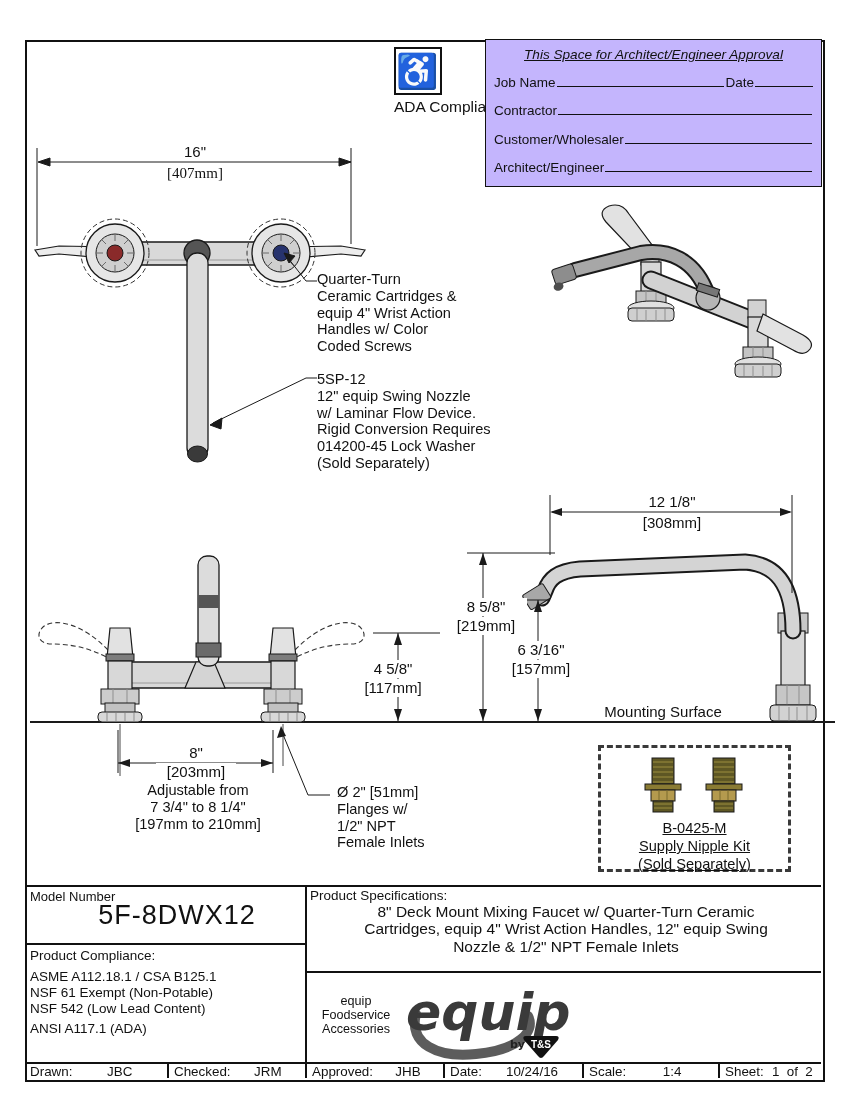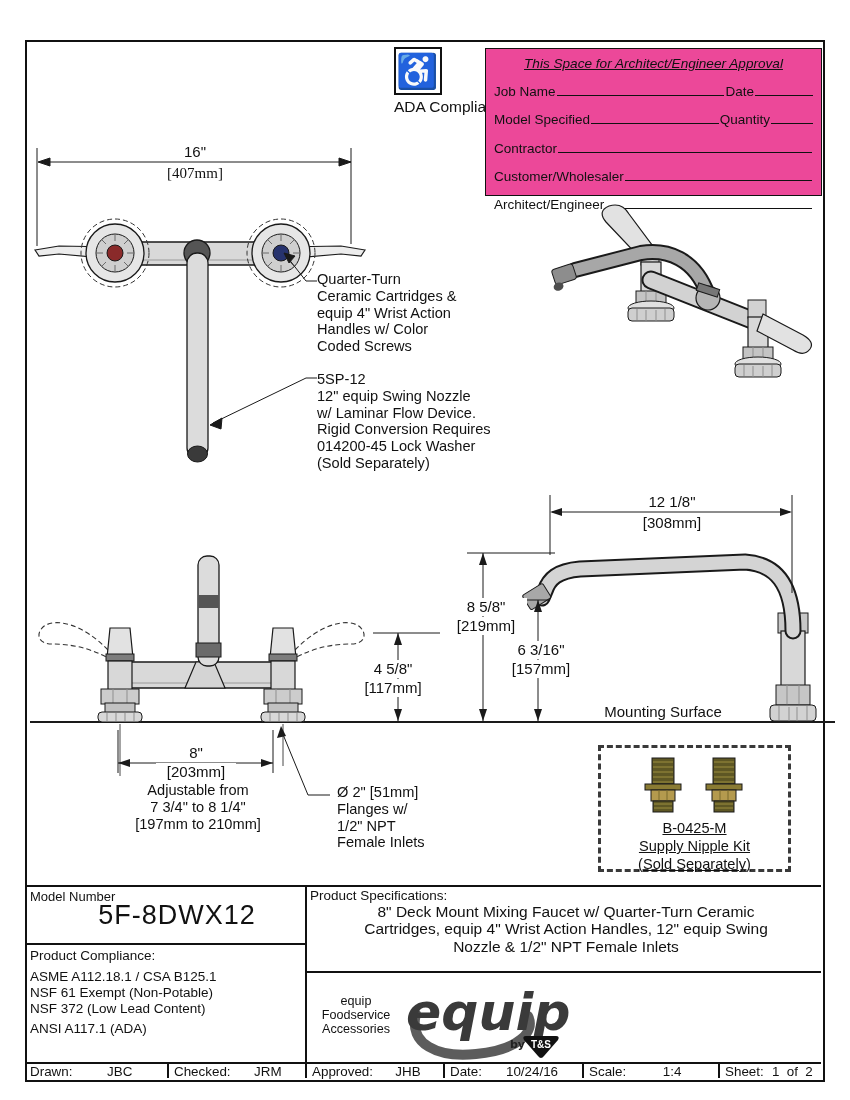--- a/index.html
+++ b/index.html
@@ -5,21 +5,21 @@
   html,body{margin:0;padding:0;background:#fff;}
   #sheet{position:relative;width:850px;height:1100px;background:#ffffff;
          font-family:"Liberation Sans", sans-serif;color:#111;overflow:hidden;}
   .abs{position:absolute;}
   .line{position:absolute;background:#111;}
   .dimtext{position:absolute;background:#fff;text-align:center;font-size:15px;line-height:18px;color:#111;}
   .note{position:absolute;white-space:pre-line;font-size:14.6px;line-height:16.8px;color:#111;}
   .note-center{text-align:center;}
   .frame{position:absolute;border:2px solid #111;}
   
-  #approval{position:absolute;left:485px;top:48px;width:337px;height:148px;border:1.6px solid #111;box-sizing:border-box;background:#ec4899;}
+  #approval{position:absolute;left:485px;top:39px;width:337px;height:148px;border:1.6px solid #111;box-sizing:border-box;background:#c4b5fd;}
   #approval .title{font-size:13.6px;font-style:italic;text-decoration:underline;text-align:center;margin-top:7px;}
   #approval .row{display:flex;align-items:flex-end;height:28.2px;padding:0 8px;font-size:13.5px;}
   #approval .fill{flex:1;border-bottom:1.2px solid #111;margin:0 1px 3px 1px;height:10px;}
   #approval .fill2{border-bottom:1.2px solid #111;margin:0 0 3px 1px;height:10px;}
   
   #ada-box{position:absolute;left:394px;top:47px;width:48px;height:48px;border:2.4px solid #111;box-sizing:border-box;
            display:flex;align-items:center;justify-content:center;font-size:34px;line-height:1;}
   #ada-label{position:absolute;left:371px;top:98px;width:128px;text-align:right;font-size:15.5px;color:#111;}
   
   .tb-label{position:absolute;font-size:13px;color:#111;}
@@ -50,26 +50,20 @@
 
   <div id="approval">
     <div class="title">This Space for Architect/Engineer Approval</div>
     <div class="row">
       <span>Job Name</span>
       <span class="fill"></span>
       <span>Date</span>
       <span class="fill2" style="width:58px;"></span>
     </div>
     <div class="row">
-      <span>Model Specified</span>
-      <span class="fill"></span>
-      <span>Quantity</span>
-      <span class="fill2" style="width:42px;"></span>
-    </div>
-    <div class="row">
       <span>Contractor</span>
       <span class="fill"></span>
     </div>
     <div class="row">
       <span>Customer/Wholesaler</span>
       <span class="fill"></span>
     </div>
     <div class="row">
       <span>Architect/Engineer</span>
       <span class="fill"></span>
@@ -389,21 +383,21 @@
   <div class="line" style="left:443px;top:1062px;width:1.5px;height:16px;"></div>
   <div class="line" style="left:582px;top:1062px;width:1.5px;height:16px;"></div>
   <div class="line" style="left:718px;top:1062px;width:1.5px;height:16px;"></div>
 
   <div class="tb-label" style="left:30px;top:889px;">Model Number</div>
   <div id="model-number">5F-8DWX12</div>
   <div class="tb-label" style="left:30px;top:948px;font-size:13.5px;">Product Compliance:</div>
   <div class="abs" style="left:30px;top:969px;">
     <div class="comp-item">ASME A112.18.1 / CSA B125.1</div>
     <div class="comp-item">NSF 61 Exempt (Non-Potable)</div>
-    <div class="comp-item">NSF 372 (Low Lead Content)</div>
+    <div class="comp-item">NSF 542 (Low Lead Content)</div>
     <div class="comp-item" style="margin-top:3px;">ANSI A117.1 (ADA)</div>
   </div>
 
   <div class="tb-label" style="left:310px;top:888px;font-size:13.5px;">Product Specifications:</div>
   <div id="specs-text">8" Deck Mount Mixing Faucet w/ Quarter-Turn Ceramic
 Cartridges, equip 4" Wrist Action Handles, 12" equip Swing
 Nozzle &amp; 1/2" NPT Female Inlets</div>
 
   <div id="brand-small">equip
 Foodservice

